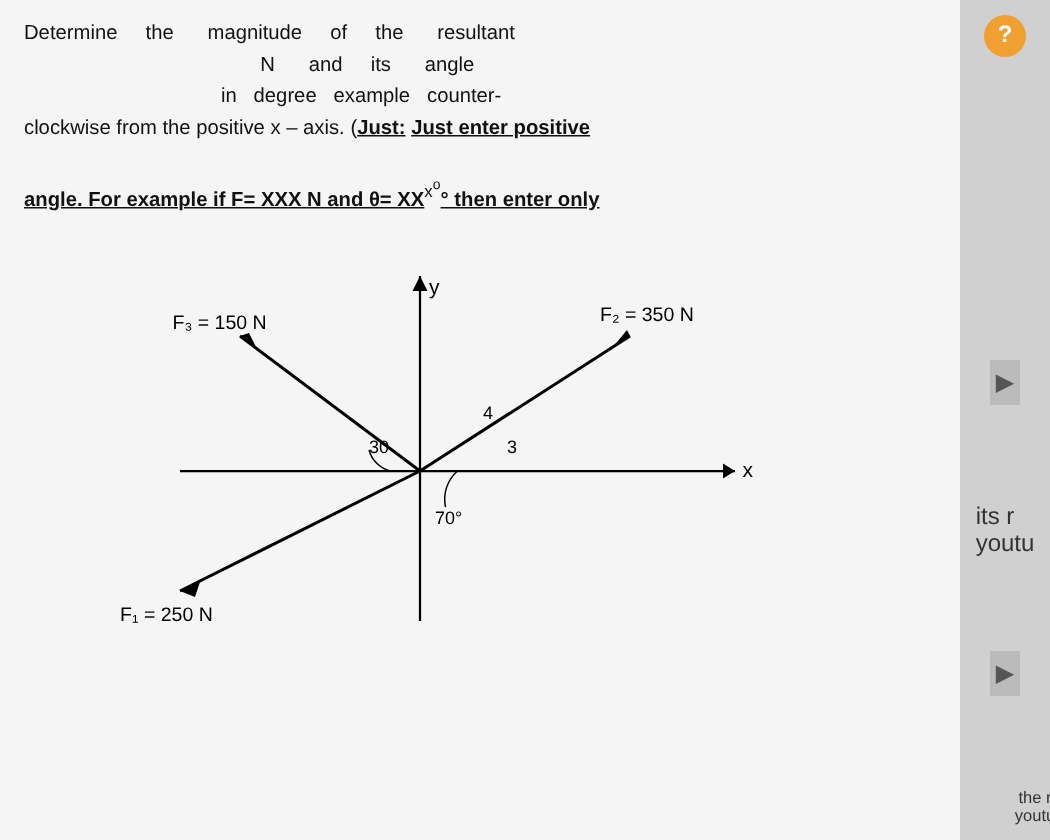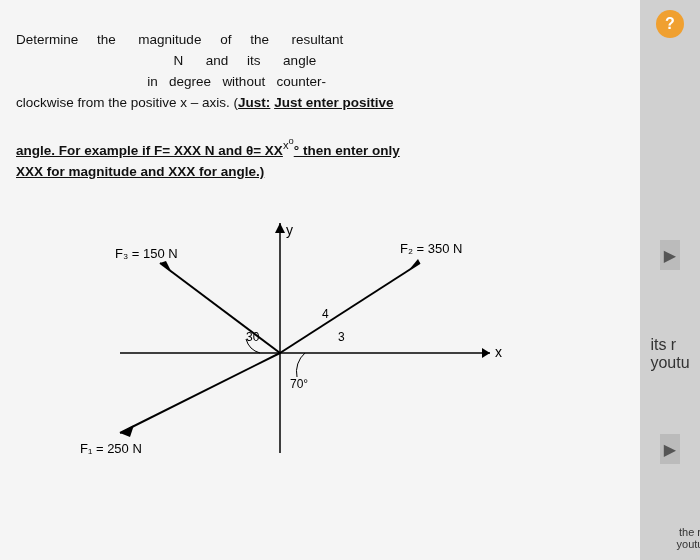--- a/index.html
+++ b/index.html
@@ -19,21 +19,20 @@
       width: 640px;
       height: 560px;
       background: #f5f5f5;
       padding: 12px 16px;
       overflow: hidden;
     }
     .question-text {
       line-height: 1.55;
       color: #111;
       font-size: 13.5px;
-      margin-top: 18px;
     }
     .question-text .underline {
       text-decoration: underline;
       font-weight: bold;
     }
     .hint-line {
       font-weight: bold;
       text-decoration: underline;
     }
     .diagram-area {
@@ -121,32 +120,31 @@
     &nbsp;&nbsp;&nbsp;&nbsp;&nbsp;&nbsp;&nbsp;&nbsp;&nbsp;&nbsp;&nbsp;&nbsp;&nbsp;&nbsp;&nbsp;&nbsp;&nbsp;&nbsp;&nbsp;&nbsp;&nbsp;&nbsp;&nbsp;&nbsp;&nbsp;&nbsp;&nbsp;&nbsp;&nbsp;&nbsp;&nbsp;&nbsp;&nbsp;&nbsp;&nbsp;&nbsp;&nbsp;&nbsp;&nbsp;&nbsp;&nbsp;
     <span>N</span>&nbsp;&nbsp;&nbsp;&nbsp;&nbsp;
     <span>and</span>&nbsp;&nbsp;&nbsp;&nbsp;
     <span>its</span>&nbsp;&nbsp;&nbsp;&nbsp;&nbsp;
     <span>angle</span>
     <br>
     
     &nbsp;&nbsp;&nbsp;&nbsp;&nbsp;&nbsp;&nbsp;&nbsp;&nbsp;&nbsp;&nbsp;&nbsp;&nbsp;&nbsp;&nbsp;&nbsp;&nbsp;&nbsp;&nbsp;&nbsp;&nbsp;&nbsp;&nbsp;&nbsp;&nbsp;&nbsp;&nbsp;&nbsp;&nbsp;&nbsp;&nbsp;&nbsp;&nbsp;&nbsp;
     <span>in</span>&nbsp;&nbsp;
     <span>degree</span>&nbsp;&nbsp;
-    <span>without</span>&nbsp;&nbsp;
+    <span>example</span>&nbsp;&nbsp;
     <span>counter-</span>
     <br>
     
     <span>clockwise from the positive x – axis.</span>
     <span>(</span><span class="hint-line">Just:</span>
     <span class="hint-line">Just enter positive</span>
     <br>
     <br>
     <span class="underline">angle. For example if F= XXX N  and θ= XX</span><sup>x<sup>o</sup></sup><span class="underline">°  then enter only</span>
     <br>
-    <span class="underline">XXX for magnitude and XXX for angle.)</span>
   </div>
 
   <div class="diagram-area">
     <svg class="diagram-svg" viewBox="0 0 520 280">
 
       <line x1="60" y1="160" x2="430" y2="160" stroke="#000" stroke-width="1.5"></line>
 
       <polygon points="430,160 422,155 422,165" fill="#000"></polygon>
 
       <text x="435" y="164" font-size="14" font-family="Arial">x</text>

